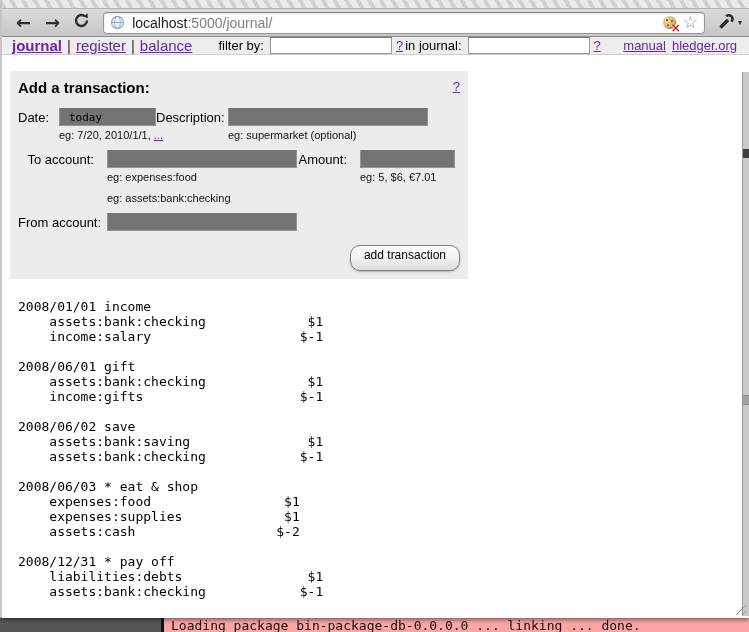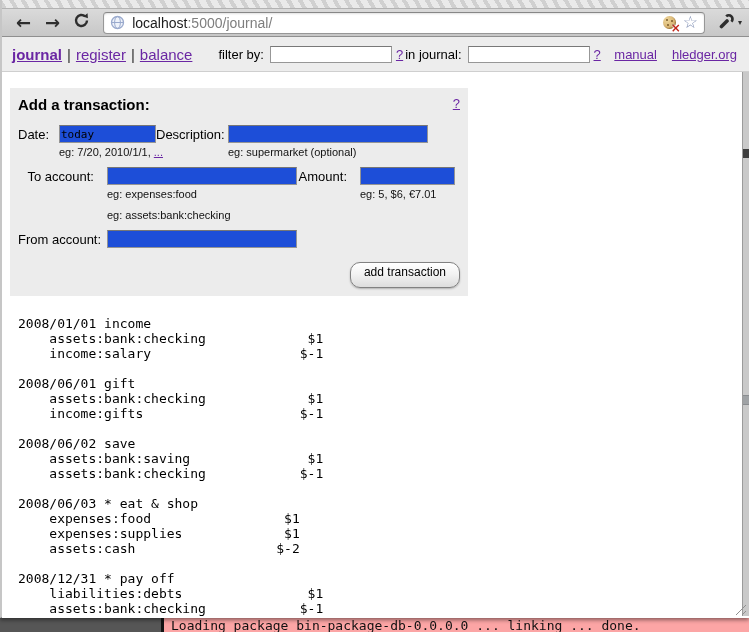--- a/index.html
+++ b/index.html
@@ -40,44 +40,44 @@
                  box-shadow:5px 1px 0 #7a5a28, 1px 5px 0 #7a5a28, 6px 5px 0 #7a5a28; }
   .cookie-x { position:absolute; right:-3px; bottom:-4px; color:#c2271a; font-weight:bold; font-size:12px;
               line-height:1; text-shadow:0 0 2px #fff,0 0 2px #fff; font-family:"DejaVu Sans",sans-serif; }
   .star-glyph { font-family:"DejaVu Sans",sans-serif; font-size:17px; color:#8291b5; line-height:1; margin-left:5px; }
   .wrench-btn { display:flex; align-items:center; margin-left:7px; cursor:default; }
   .menu-arrow { font-family:"DejaVu Sans",sans-serif; font-size:8px; color:#2e2e2e; margin-left:3px; }
 
   
   .page { position:relative; height:581px; background:#fff; overflow:hidden; }
   a.plink { color:#6a26a3; text-decoration:underline; cursor:pointer; }
-  .navbar { height:35px; background:#ededed; border-bottom:1px solid #cfcfcf;
+  .navbar { height:18px; background:#ededed; border-bottom:1px solid #cfcfcf;
             display:flex; align-items:center; padding:0 10px; }
   .nav-links { font-size:15px; white-space:nowrap; }
   .nav-links .sep { color:#333; margin:0 5px; }
   .current { font-weight:bold; }
   .filter-group { margin-left:26px; font-size:13px; color:#000; display:flex; align-items:center; white-space:nowrap; }
   .filter-group input { width:122px; height:17px; border:1px solid #979797; border-top-color:#787878;
                         background:#fff; font:12px "Liberation Sans",sans-serif; padding:0 3px; margin:0 4px 0 6px; }
   .help-link { font-size:13px; }
   .period-label { margin-left:2px; }
-  .ext-links { margin-left:auto; font-size:13px; display:flex; gap:15px; padding-right:2px; }
+  .ext-links { margin-left:auto; font-size:13px; display:flex; gap:6px; padding-right:2px; }
 
   
   .panel { width:458px; margin:16px 16px 0 8px; background:#ececec; padding:8px; }
   .panel-head { display:flex; justify-content:space-between; align-items:flex-start; }
   .panel-title { font-weight:bold; font-size:15px; color:#000; }
   .panel-help { font-size:13px; }
   .date-grid { display:grid; grid-template-columns:41px 97px 72px 200px; align-items:center;
                margin-top:12px; font-size:13px; }
   .acct-grid { display:grid; grid-template-columns:89px 190px 63px 95px; align-items:center; font-size:13px; }
   .lbl { white-space:nowrap; }
   .lbl.r { text-align:right; padding-right:13px; }
-  input.field { height:18px; width:100%; border:1px solid #949494; border-top-color:#767676; background:#1d4ed8;
-                font:12px "Liberation Sans",sans-serif; padding:0 1px; }
+  input.field { height:18px; width:100%; border:1px solid #949494; border-top-color:#767676; background:#737373;
+                font:12px "Liberation Sans",sans-serif; padding:0 9px; }
   input.mono { font-family:"DejaVu Sans Mono",monospace; font-size:11px; }
   .hint-row { font-size:11px; color:#111; margin:3px 0 9px; }
   .hint-row .h2 { grid-column:2 / span 2; white-space:nowrap; }
   .hint-row .h4 { grid-column:4; white-space:nowrap; }
   .hint-row .hc2 { grid-column:2; white-space:nowrap; }
   .btn-row { text-align:right; margin-top:14px; }
   .aqua-btn { font:12px "Liberation Sans",sans-serif; color:#000; padding:2px 13px 8px;
               border:1px solid #818181; border-radius:10px;
               background:linear-gradient(#ffffff,#f3f3f3 45%,#dddddd);
               box-shadow:0 1px 2px rgba(0,0,0,.25); }

